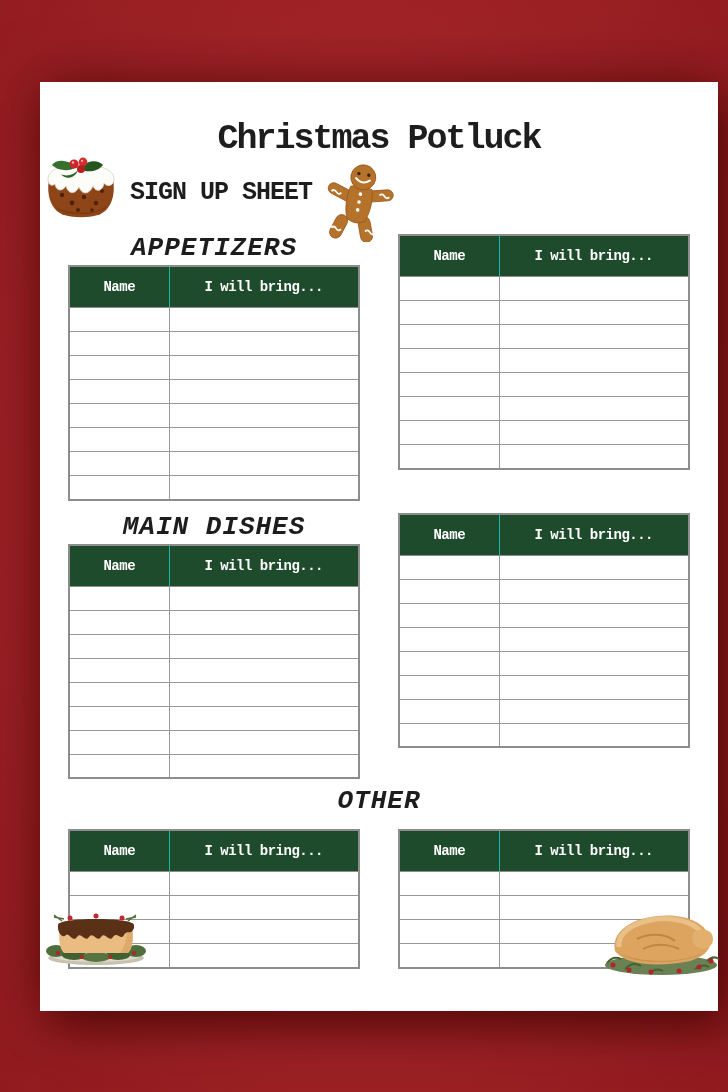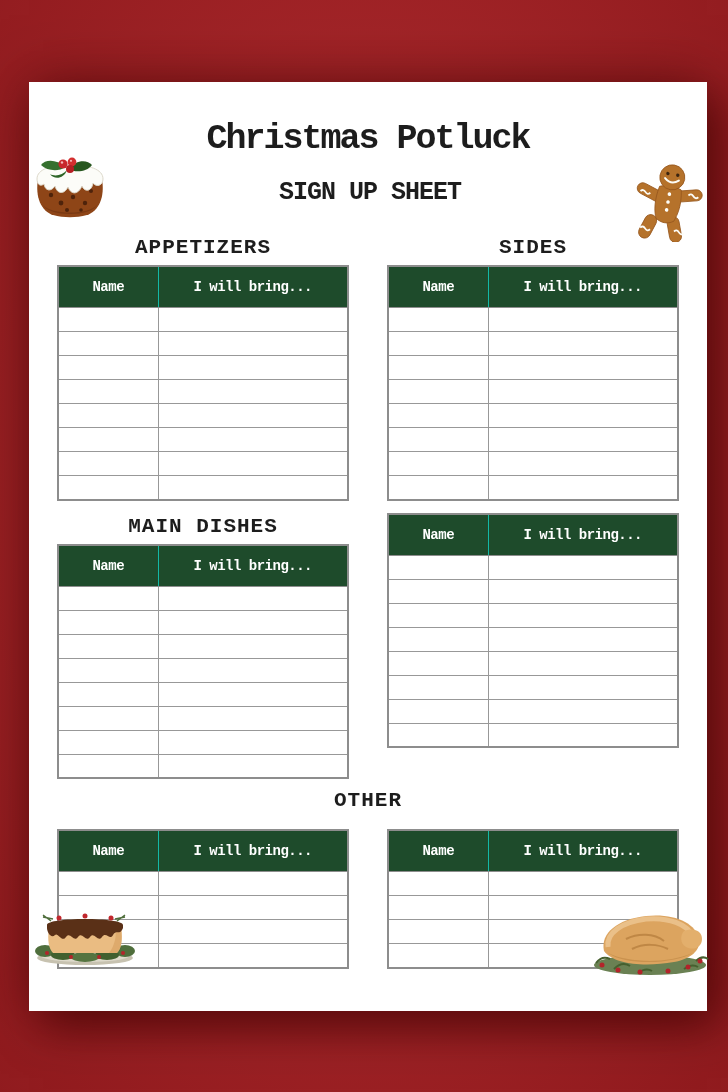--- a/index.html
+++ b/index.html
@@ -17,47 +17,48 @@
     background:var(--red);
     font-family:"Liberation Mono","DejaVu Sans Mono",monospace;
     color:var(--ink);
   }
   .bg-vignette{
     position:absolute;inset:0;
     background:radial-gradient(ellipse at 50% 45%, rgba(255,255,255,0.06), rgba(0,0,0,0.18));
     pointer-events:none;
   }
   .page{
-    position:absolute;left:29px;top:82px;width:678px;height:929px;
+    position:absolute;left:40px;top:82px;width:678px;height:929px;
     background:var(--paper);
     box-shadow:0 0 55px rgba(60,0,0,.55), 14px 18px 40px rgba(60,0,0,.5);
   }
   h1.title{
     margin:36px 0 0 0;text-align:center;
     font-size:35px;font-weight:bold;letter-spacing:-2px;line-height:1.2;
     color:var(--ink);
   }
   .subtitle-row{
-    display:flex;align-items:center;justify-content:space-between;gap:8px;
+    display:flex;align-items:center;justify-content:flex-start;gap:8px;
     height:84px;margin-top:-10px;
   }
   h2.subtitle{
     margin:0;font-size:25px;font-weight:bold;letter-spacing:-1px;color:var(--ink);
   }
   .ill{display:block;}
   .ill.pudding{transform:translateY(-2px);}
   .ill.gingerbread{transform:translateY(10px);}
   .sheet-body{padding:0 28px;}
   .row-grid{display:flex;justify-content:space-between;}
   .row-grid.mid{margin-top:12px;}
   .sec{width:292px;}
   h3.sec-h{
     margin:2px 0 5px 0;text-align:center;
-    font-size:21px;font-weight:bold;letter-spacing:1px;line-height:24px;
+    font-size:26px;font-weight:bold;letter-spacing:1px;line-height:24px;
     color:var(--ink);
+    font-style:italic;
   }
   h3.other-h{margin-top:10px;margin-bottom:16px;}
   table.signup{
     width:100%;border-collapse:collapse;border:2px solid var(--border);
     table-layout:fixed;
   }
   col.col-name{width:34.5%;}
   col.col-bring{width:65.5%;}
   table.signup th{
     background:var(--green);color:#fff;
@@ -179,21 +180,20 @@
               </tr>
               <tr>
                 <td></td>
                 <td></td>
               </tr>
             </tbody>
         </table>
       </section>
 
       <section class="sec">
-        <h3 class="sec-h">SIDES</h3>
         <table class="signup">
           <colgroup>
               <col class="col-name">
               <col class="col-bring">
             </colgroup>
           <thead>
               <tr>
             <th>Name</th>
             <th>I will bring...</th>
           </tr>

